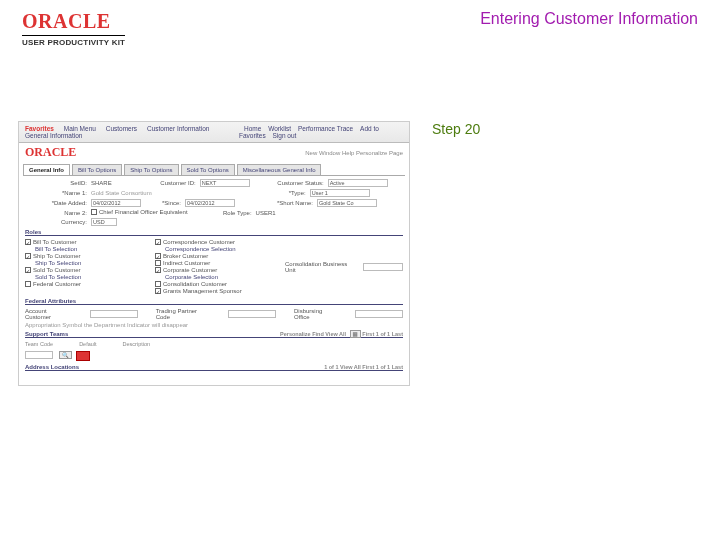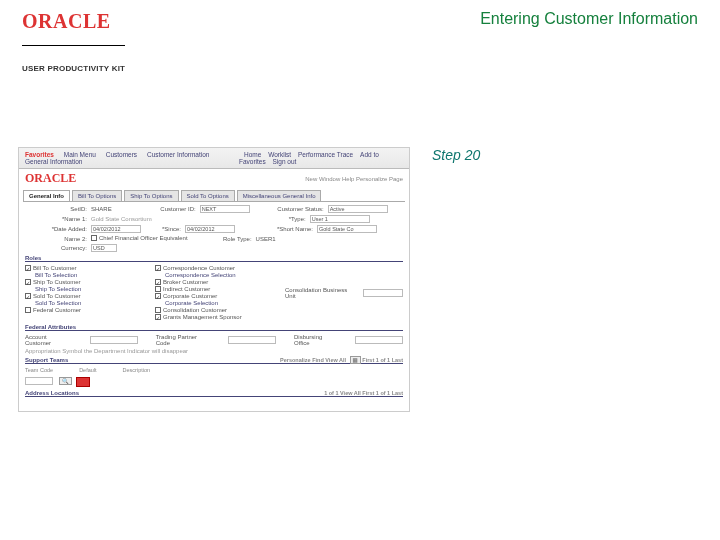--- a/index.html
+++ b/index.html
@@ -2,22 +2,22 @@
 <html><head>
 <meta charset="utf-8">
 <style>
   * { box-sizing: border-box; margin: 0; padding: 0; }
   body { width: 720px; height: 540px; font-family: Arial, Helvetica, sans-serif; background: #fff; color: #333; }
 
   
   .header { display: flex; justify-content: space-between; align-items: flex-start; padding: 10px 22px 4px 22px; }
   .logo-block { display: flex; flex-direction: column; }
   .oracle-logo { font-family: Georgia, 'Times New Roman', serif; font-weight: 700; color: #d33; font-size: 20px; letter-spacing: 0.5px; }
-  .upk { font-size: 8px; font-weight: 700; border-top: 1px solid #000; padding-top: 18px; margin-top: 12px; letter-spacing: 0.2px; }
-  .doc-title { font-size: 16px; font-weight: 400; color: #15803d; }
+  .upk { font-size: 8px; font-weight: 700; border-top: 1px solid #000; padding-top: 2px; margin-top: 2px; letter-spacing: 0.2px; }
+  .doc-title { font-size: 16px; font-weight: 400; color: #a21caf; }
 
   
   .content { display: flex; gap: 22px; padding: 70px 18px 0 18px; }
   .shot { width: 392px; height: 265px; border: 1px solid #ccc; background: #fff; flex: 0 0 392px; overflow: hidden; font-size: 6px; color: #555; position: relative; }
   .shot .topbar { display: flex; justify-content: space-between; align-items: center; background: linear-gradient(#f3f3f3,#e8e8e8); border-bottom: 1px solid #bbb; padding: 3px 6px; font-size: 6.5px; }
   .shot .topmenu span { margin-right: 8px; color: #447; }
   .shot .topmenu span:first-child { font-weight: 700; color: #d33; }
   .shot .toplinks span { margin-left: 5px; color: #447; }
   .shot .oracle-small { font-family: Georgia, serif; font-size: 12px; font-weight: 700; color: #d33; padding: 2px 6px; display: inline-block; }
   .shot .crumbs { font-size: 6px; color: #888; text-align: right; padding: 2px 6px; }
@@ -35,21 +35,21 @@
   .shot .ck { display: flex; align-items: center; margin-bottom: 1px; gap: 2px; }
   .shot .cb { width: 6px; height: 6px; border: 1px solid #666; display: inline-block; }
   .shot .cb.on::after { content: "✓"; font-size: 5px; line-height: 4px; color: #333; }
   .shot .cust-off { color: #447; }
   .shot .redbtn { width: 14px; height: 10px; background: #d33; display: inline-block; margin-top: 2px; border: 1px solid #a00; }
   .shot .pill { border: 1px solid #999; font-size: 5.5px; padding: 0 2px; margin-left: 2px; background: #eee; }
   .shot .pg { font-size: 5.5px; color: #888; }
   .shot .gray { color: #999; }
 
   
-  .instructions { flex: 1; font-size: 14px; color: #0f766e; font-style: italic; }
+  .instructions { flex: 1; font-size: 14px; color: #4d7c0f; }
   .step-line { margin-bottom: 24px; }
   .instruction-line b { font-weight: 700; }
 </style>
 </head>
 <body>
 
 <div class="header">
   <div class="logo-block">
     <div class="oracle-logo">ORACLE</div>
     <div class="upk">USER PRODUCTIVITY KIT</div>

